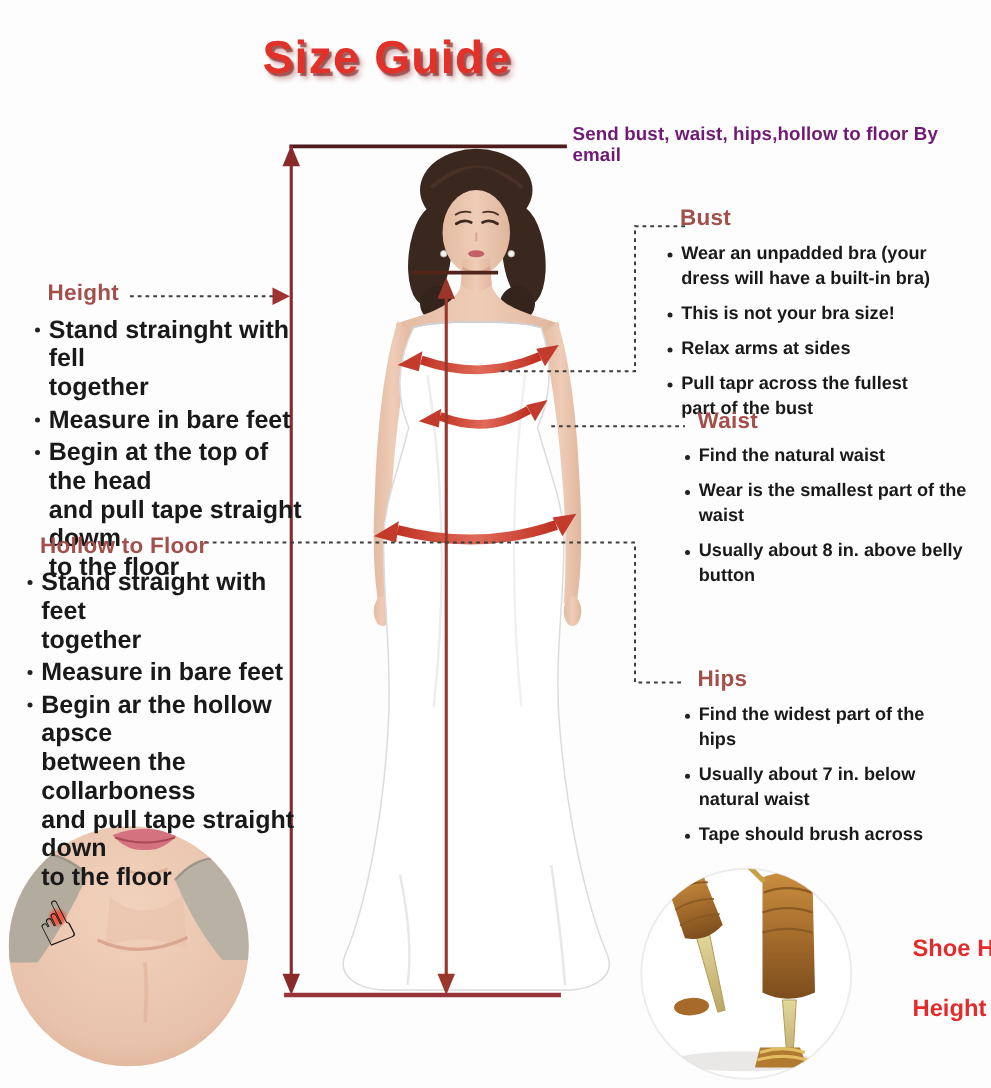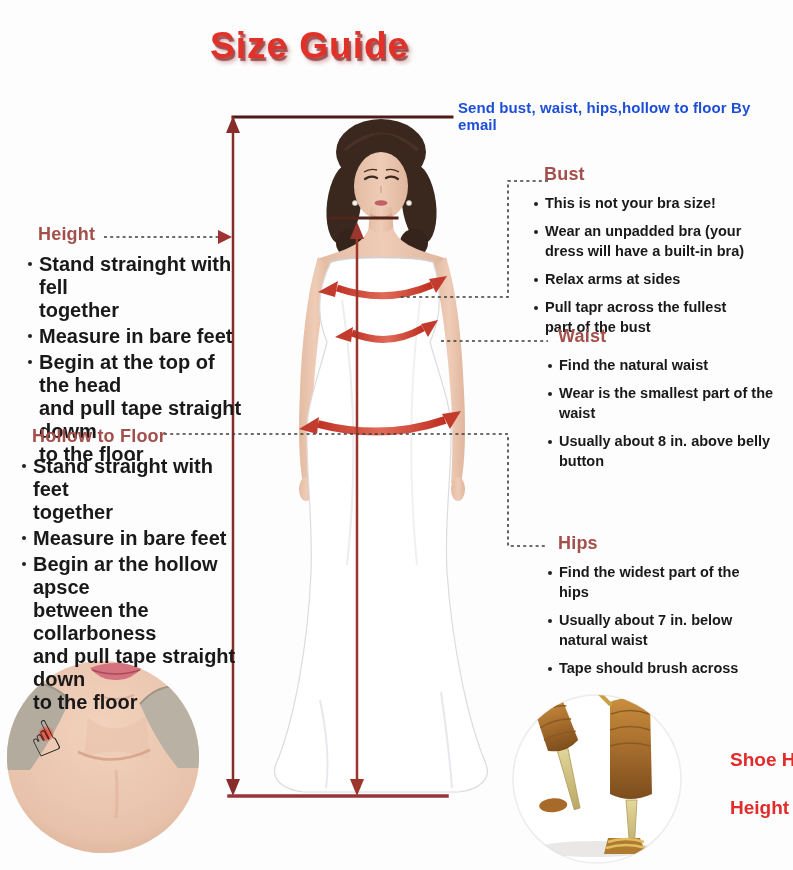--- a/index.html
+++ b/index.html
@@ -10,21 +10,21 @@
   }
   svg.layer{position:absolute;left:0;top:0;z-index:1;}
   .txt{position:absolute;z-index:3;}
   .page-title{
     left:210px;top:0px;width:330px;
     font-size:37px;font-weight:800;letter-spacing:1px;color:#e23129;
     text-shadow:2px 3px 1px rgba(122,16,16,.65),4px 5px 4px rgba(150,40,40,.35);
   }
   .send-note{
     left:458px;top:99px;width:330px;
-    font-size:15px;font-weight:700;color:#1d4ed8;letter-spacing:.1px;
+    font-size:15px;font-weight:700;color:#701a75;letter-spacing:.1px;
   }
   .sec{line-height:0;}
   .sec h2{
     margin:0 0 7px 12px;font-size:18px;font-weight:700;color:#a34f4b;
     line-height:24px;letter-spacing:.2px;
   }
   .sec ul{list-style:none;margin:0;padding:0;}
   .sec li{
     position:relative;padding-left:13px;color:#191919;font-weight:700;
     white-space:pre-line;
@@ -249,23 +249,23 @@
       <li>Begin ar the hollow apsce
 between the collarboness
 and pull tape straight down
 to the floor</li>
     </ul>
   </div>
 
   <div class="txt sec col-right bust-block">
     <h2>Bust</h2>
     <ul>
-      <li>This is not your bra size!</li>
       <li>Wear an unpadded bra (your
 dress will have a built-in bra)</li>
+      <li>This is not your bra size!</li>
       <li>Relax arms at sides</li>
       <li>Pull tapr across the fullest
 part of the bust</li>
     </ul>
   </div>
 
   <div class="txt sec col-right waist-block">
     <h2>Waist</h2>
     <ul>
       <li>Find the natural waist</li>

